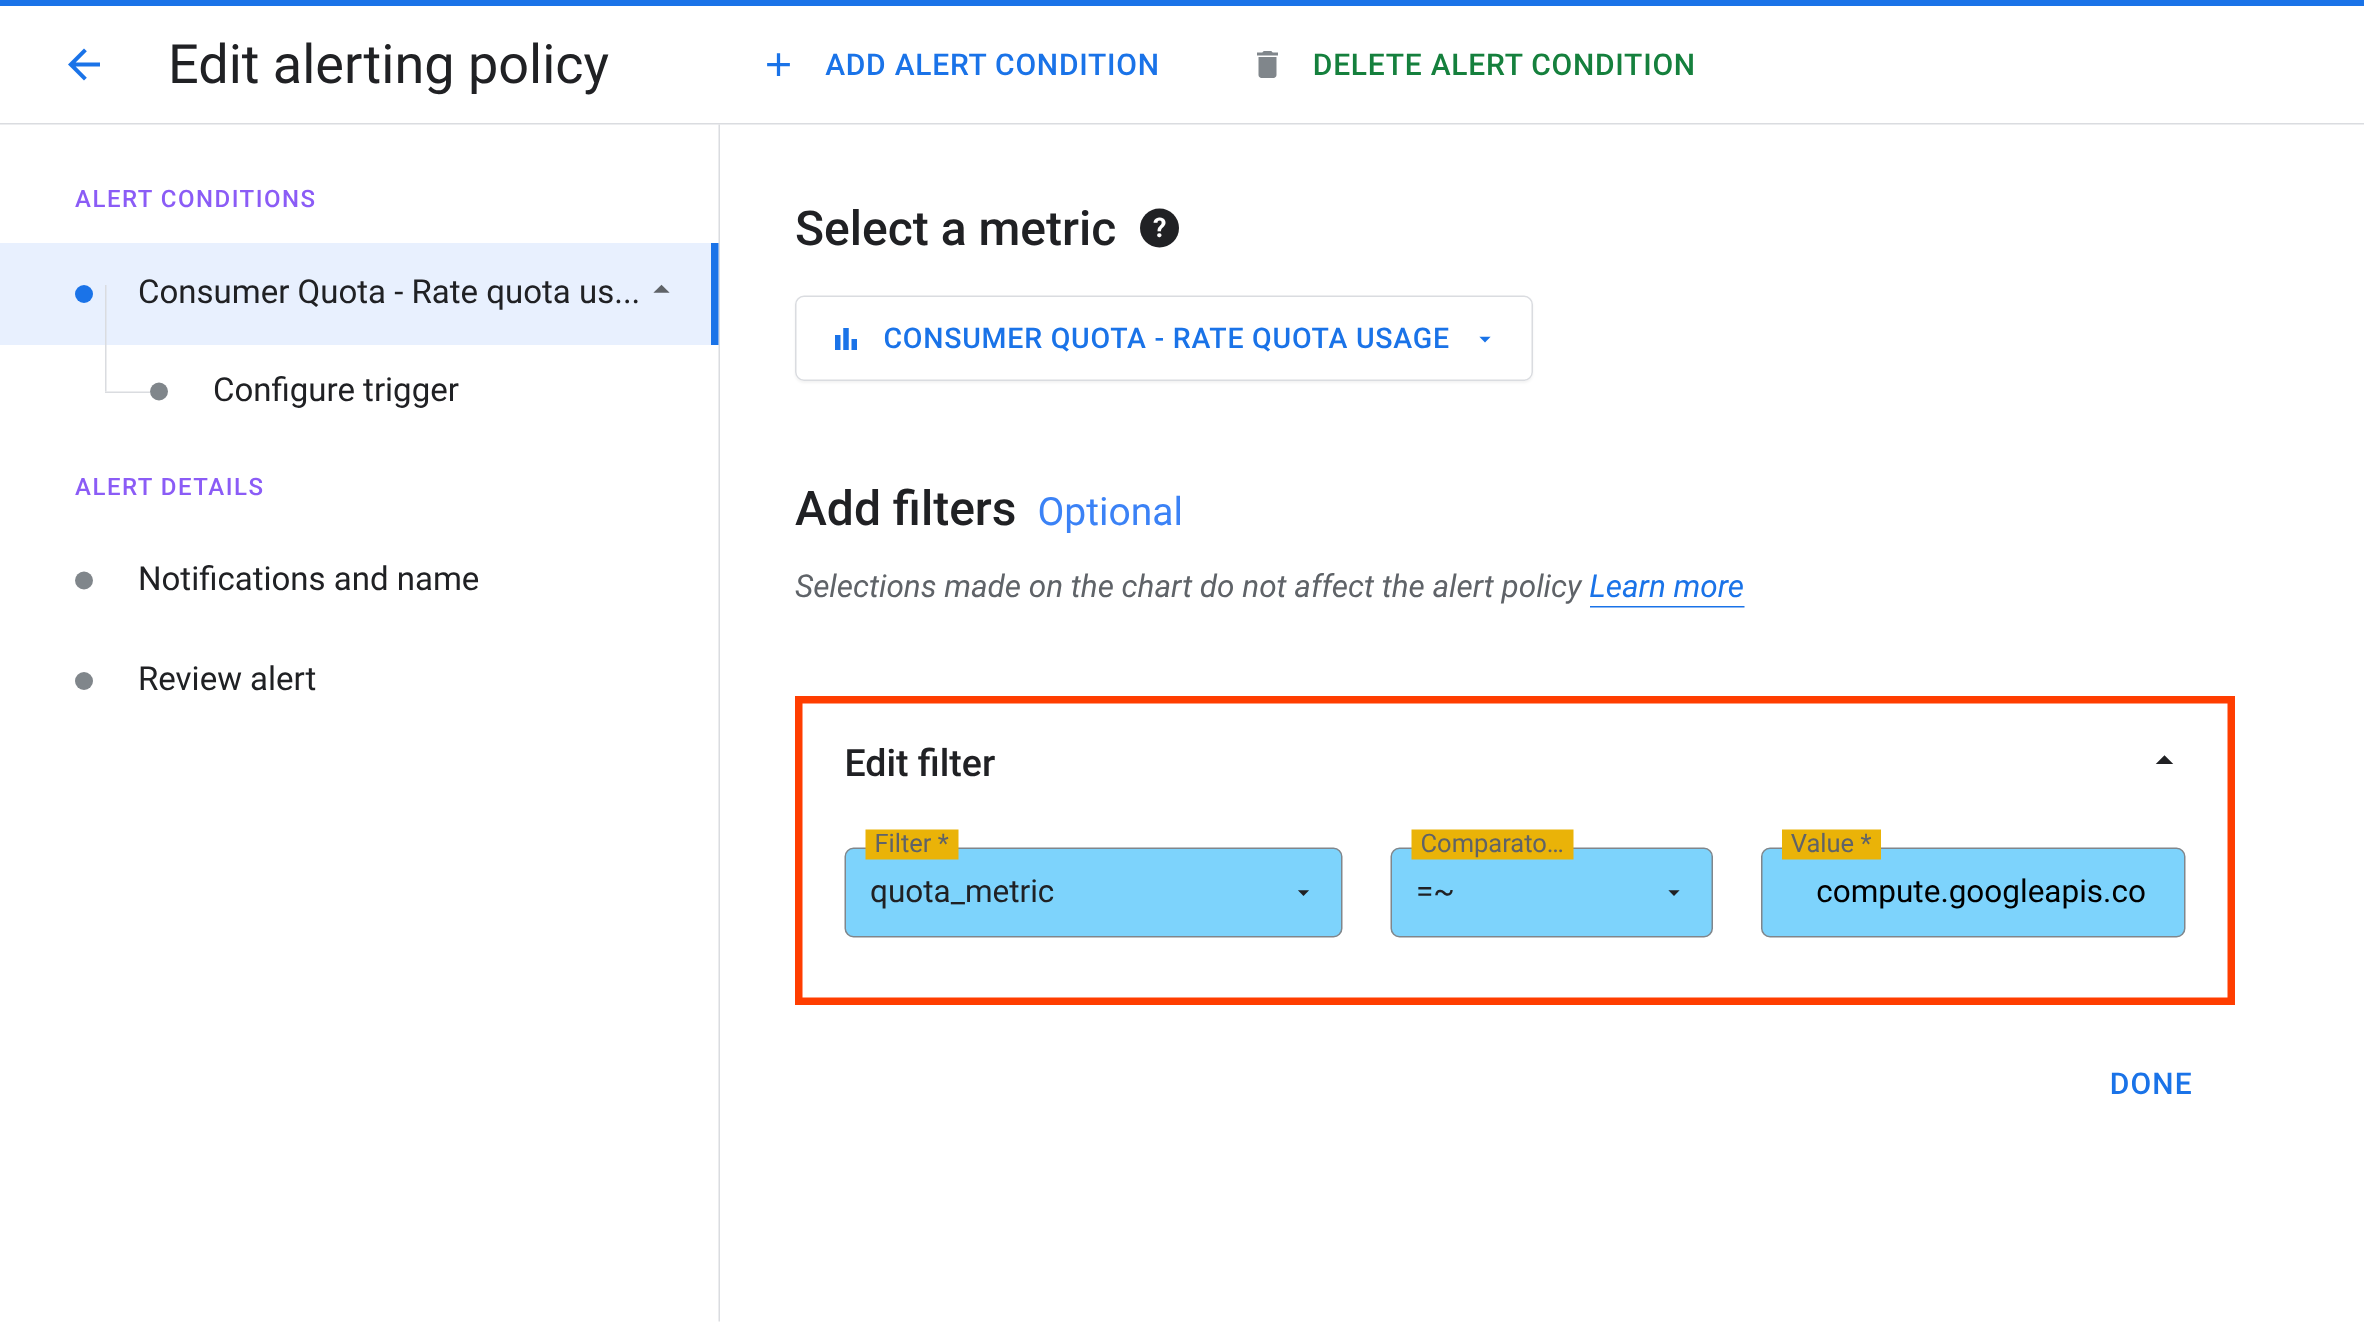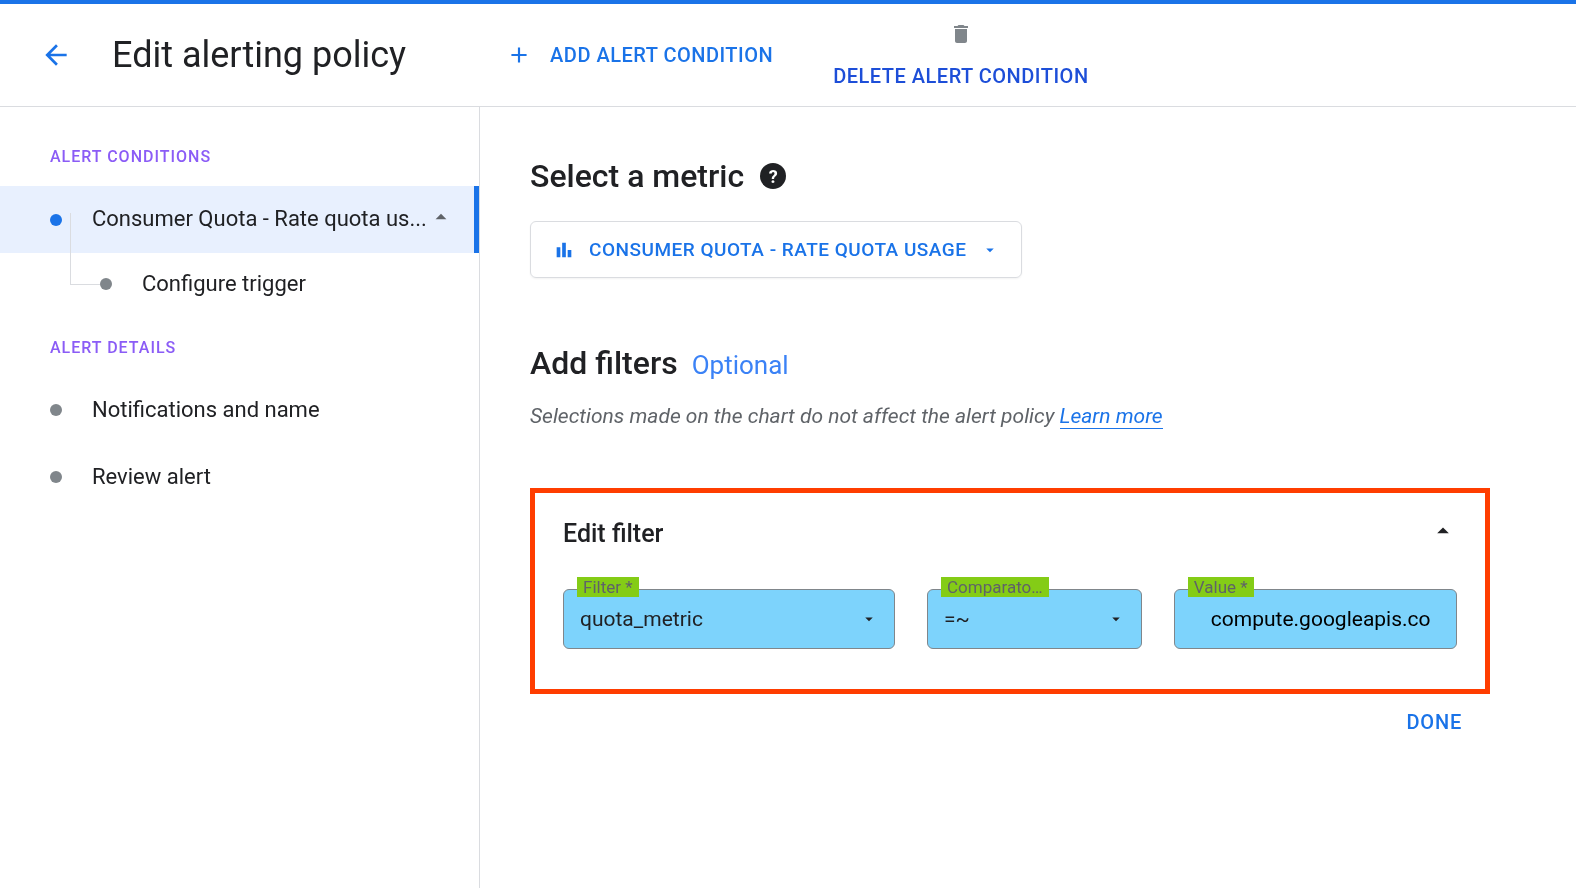--- a/index.html
+++ b/index.html
@@ -44,21 +44,21 @@
     .action-btn {
       display: flex;
       align-items: center;
       gap: 18px;
       font-size: 20px;
       font-weight: 500;
       letter-spacing: 0.5px;
       cursor: pointer;
     }
     .action-btn.primary { color: #1a73e8; }
-    .action-btn.secondary { color: #1d4ed8; flex-direction: column; }
+    .action-btn.secondary { color: #15803d; }
     .content {
       display: flex;
       height: calc(100% - 90px);
     }
     .sidebar {
       width: 480px;
       border-right: 1px solid #dadce0;
       padding: 40px 0 0 0;
     }
     .sidebar-section-title {
@@ -201,21 +201,21 @@
     .edit-filter-title { font-size: 25px; font-weight: 500; }
     .filter-fields {
       display: flex;
       gap: 32px;
     }
     .field-wrap { position: relative; }
     .field-label {
       position: absolute;
       top: -12px;
       left: 14px;
-      background: #84cc16;
+      background: #eab308;
       padding: 0 6px;
       font-size: 17px;
       color: #5f6368;
     }
     .field {
       border: 1px solid #80868b;
       border-radius: 6px;
       height: 60px;
       display: flex;
       align-items: center;
@@ -231,21 +231,21 @@
       font-size: 21px;
       width: 100%;
       font-family: inherit;
       background: transparent;
       margin-left: 20px;
     }
     .done-row {
       display: flex;
       justify-content: flex-end;
       width: 960px;
-      margin-top: 16px;
+      margin-top: 40px;
       padding-right: 28px;
     }
     .done-btn {
       color: #1a73e8;
       font-size: 20px;
       font-weight: 500;
       letter-spacing: 0.8px;
       cursor: pointer;
     }
   </style>

